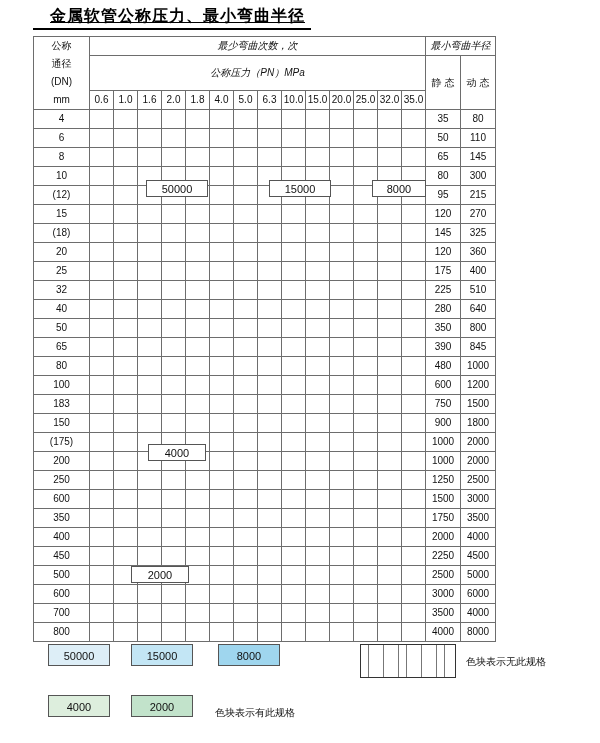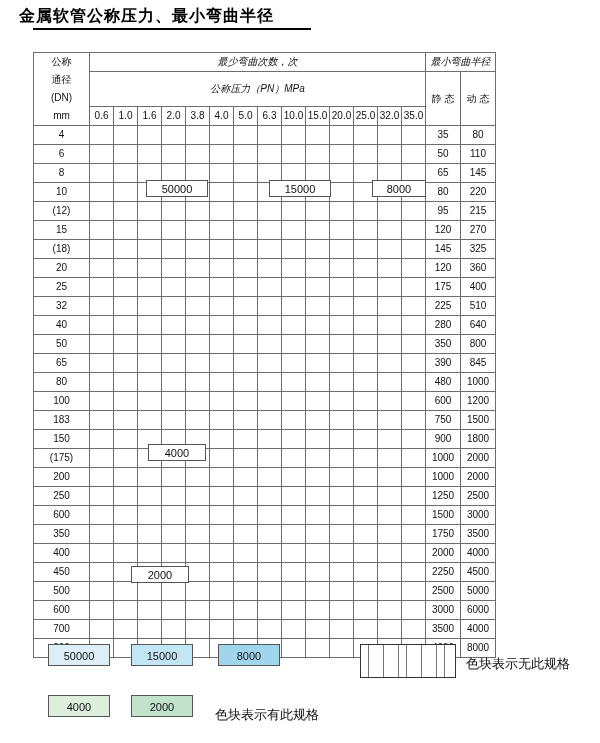--- a/index.html
+++ b/index.html
@@ -5,34 +5,35 @@
   html,body{margin:0;padding:0;}
   body{
     width:600px;height:743px;
     background:#ffffff;
     font-family:"Liberation Sans","DejaVu Sans",sans-serif;
     color:#111;
     position:relative;
     overflow:hidden;
   }
   #title{
-    position:absolute;left:19px;top:6px;
+    position:absolute;left:50px;top:6px;
     font-size:16px;font-weight:bold;
     font-family:"DejaVu Serif","Liberation Serif",serif;
     letter-spacing:1px;
     color:#000;
+    text-decoration:underline;
   }
   #title-underline{
     position:absolute;left:33px;top:28px;width:278px;height:2px;background:#000;
   }
 
   
   table.grid{
     position:absolute;
-    left:33px;top:52px;
+    left:33px;top:36px;
     border-collapse:collapse;
     table-layout:fixed;
   }
   table.grid td,table.grid th{
     border:1px solid #6d6d6d;
     padding:0;margin:0;
     font-size:10px;
     text-align:center;
     vertical-align:middle;
     font-weight:normal;
@@ -63,21 +64,21 @@
     height:17px;
     box-sizing:border-box;
   }
 
   
   #legend{position:absolute;left:0;top:630px;width:600px;height:110px;}
   .lgbox{
     position:absolute;width:62px;height:22px;border:1px solid #555;
     font-size:11px;text-align:center;line-height:22px;box-sizing:border-box;
   }
-  .lgtext{position:absolute;font-size:13px;}
+  .lgtext{position:absolute;font-size:10px;}
   #lg-hatch{
     position:absolute;left:360px;top:14px;width:96px;height:34px;
     border:1px solid #333;box-sizing:border-box;
     background:
       repeating-linear-gradient(to right,#ffffff 0 7px,#777 7px 7.6px);
   }
 </style>
 </head>
 <body>
 
@@ -99,21 +100,21 @@
     <tr>
       <td class="hdr-lbl" colspan="14">公称压力（PN）MPa</td>
       <td class="hdr rcol" rowspan="2">静 态</td>
       <td class="hdr rcol" rowspan="2">动 态</td>
     </tr>
     <tr id="pn-row">
         <td class="hdr pncol">0.6</td>
         <td class="hdr pncol">1.0</td>
         <td class="hdr pncol">1.6</td>
         <td class="hdr pncol">2.0</td>
-        <td class="hdr pncol">3.8</td>
+        <td class="hdr pncol">1.8</td>
         <td class="hdr pncol">4.0</td>
         <td class="hdr pncol">5.0</td>
         <td class="hdr pncol">6.3</td>
         <td class="hdr pncol">10.0</td>
         <td class="hdr pncol">15.0</td>
         <td class="hdr pncol">20.0</td>
         <td class="hdr pncol">25.0</td>
         <td class="hdr pncol">32.0</td>
         <td class="hdr pncol">35.0</td>
       </tr>
@@ -186,21 +187,21 @@
         <td class="pncol fBlue"></td>
         <td class="pncol fBlue"></td>
         <td class="pncol fBlue"></td>
         <td class="pncol fBlue"></td>
         <td class="pncol fBlue"></td>
         <td class="pncol fBlue"></td>
         <td class="pncol empty"></td>
         <td class="pncol empty"></td>
         <td class="pncol empty"></td>
         <td class="rcol">80</td>
-        <td class="rcol">220</td>
+        <td class="rcol">300</td>
       </tr>
       <tr>
         <td class="hdr dncol">(12)</td>
         <td class="pncol fBlue"></td>
         <td class="pncol fBlue"></td>
         <td class="pncol fBlue"></td>
         <td class="pncol fBlue"></td>
         <td class="pncol fBlue"></td>
         <td class="pncol fBlue"></td>
         <td class="pncol fBlue"></td>

